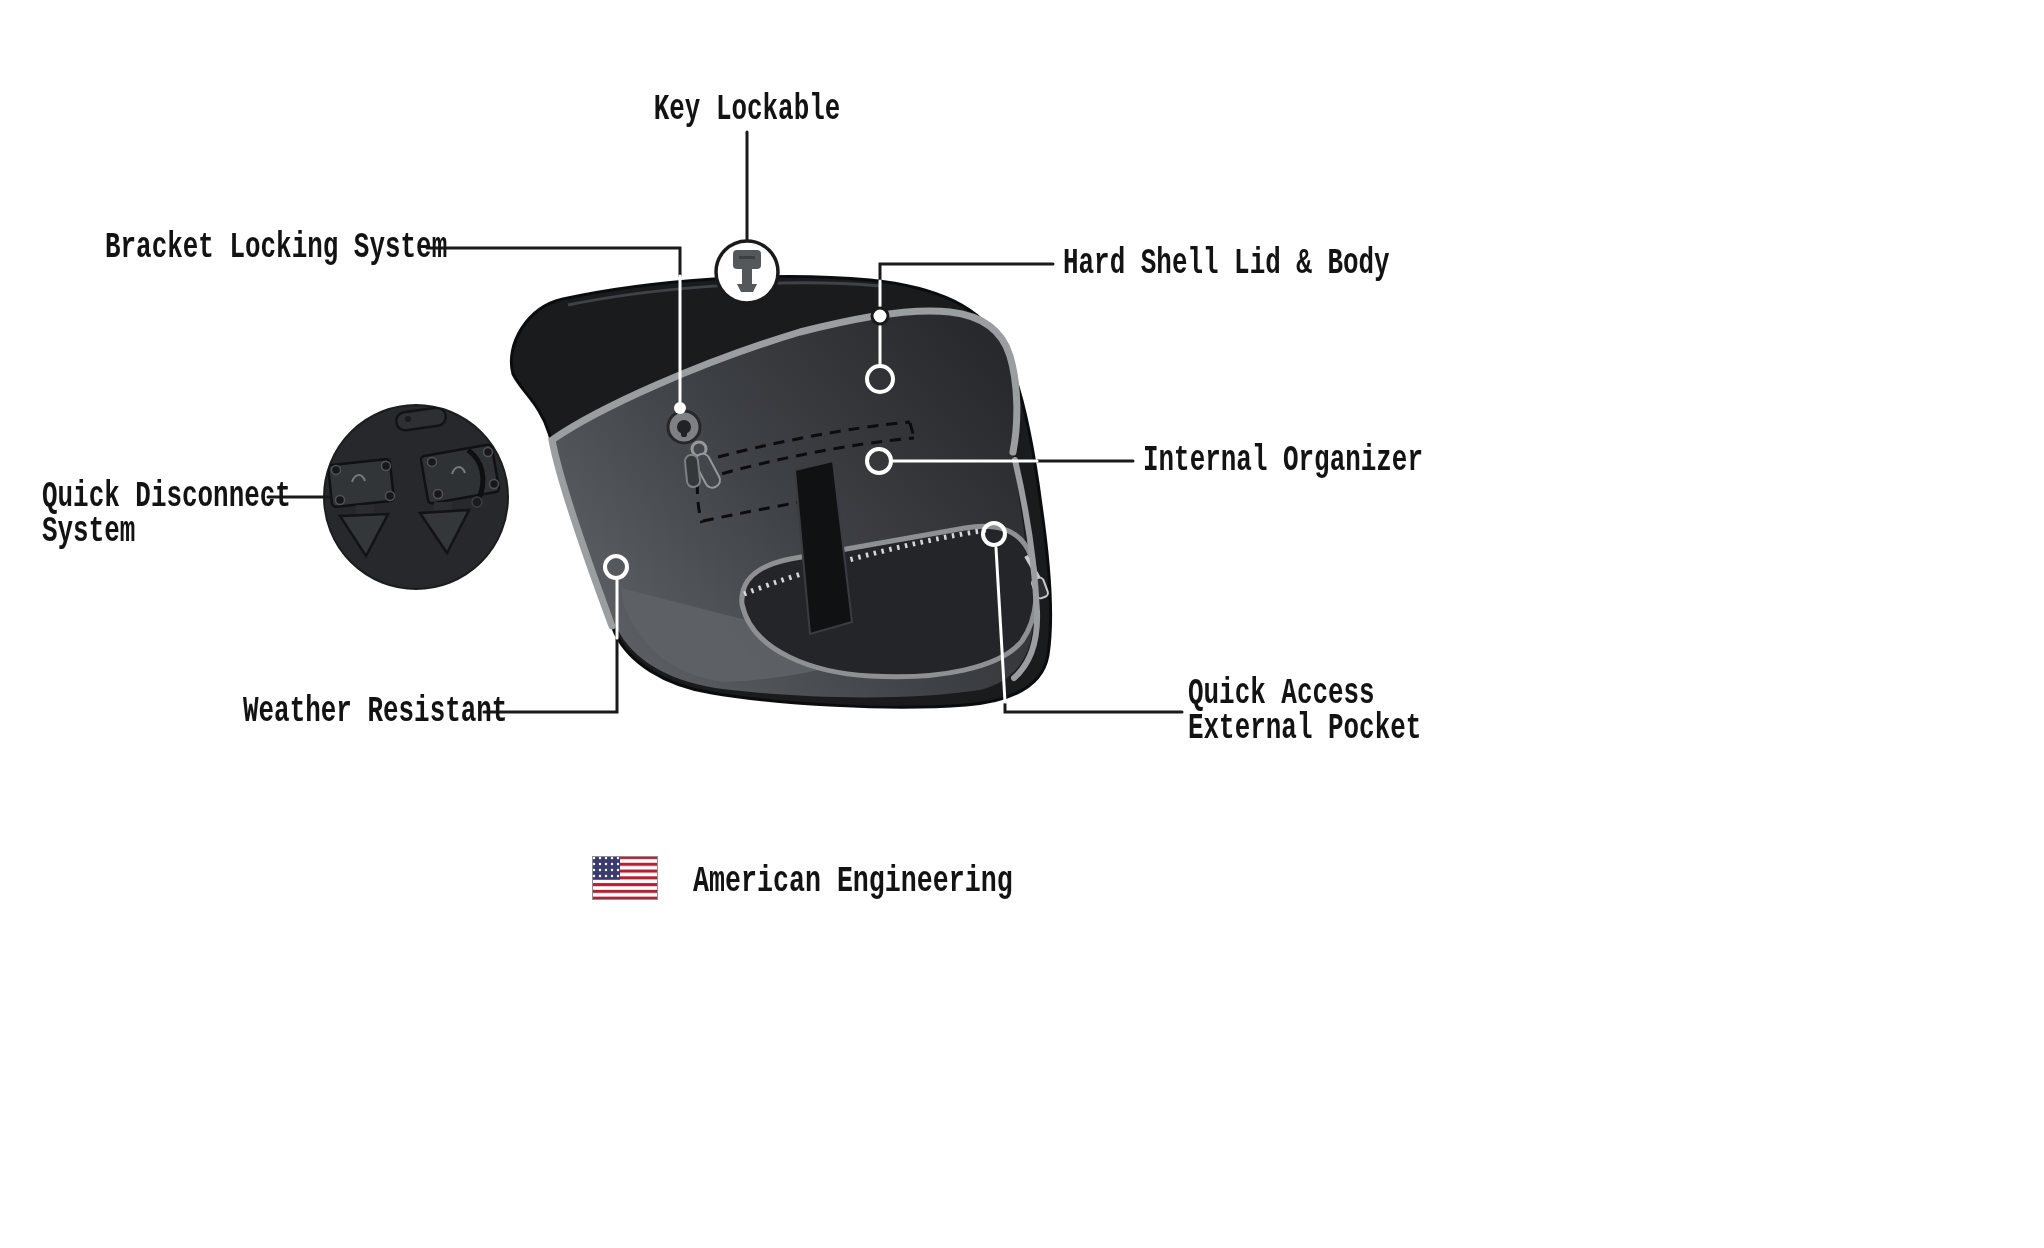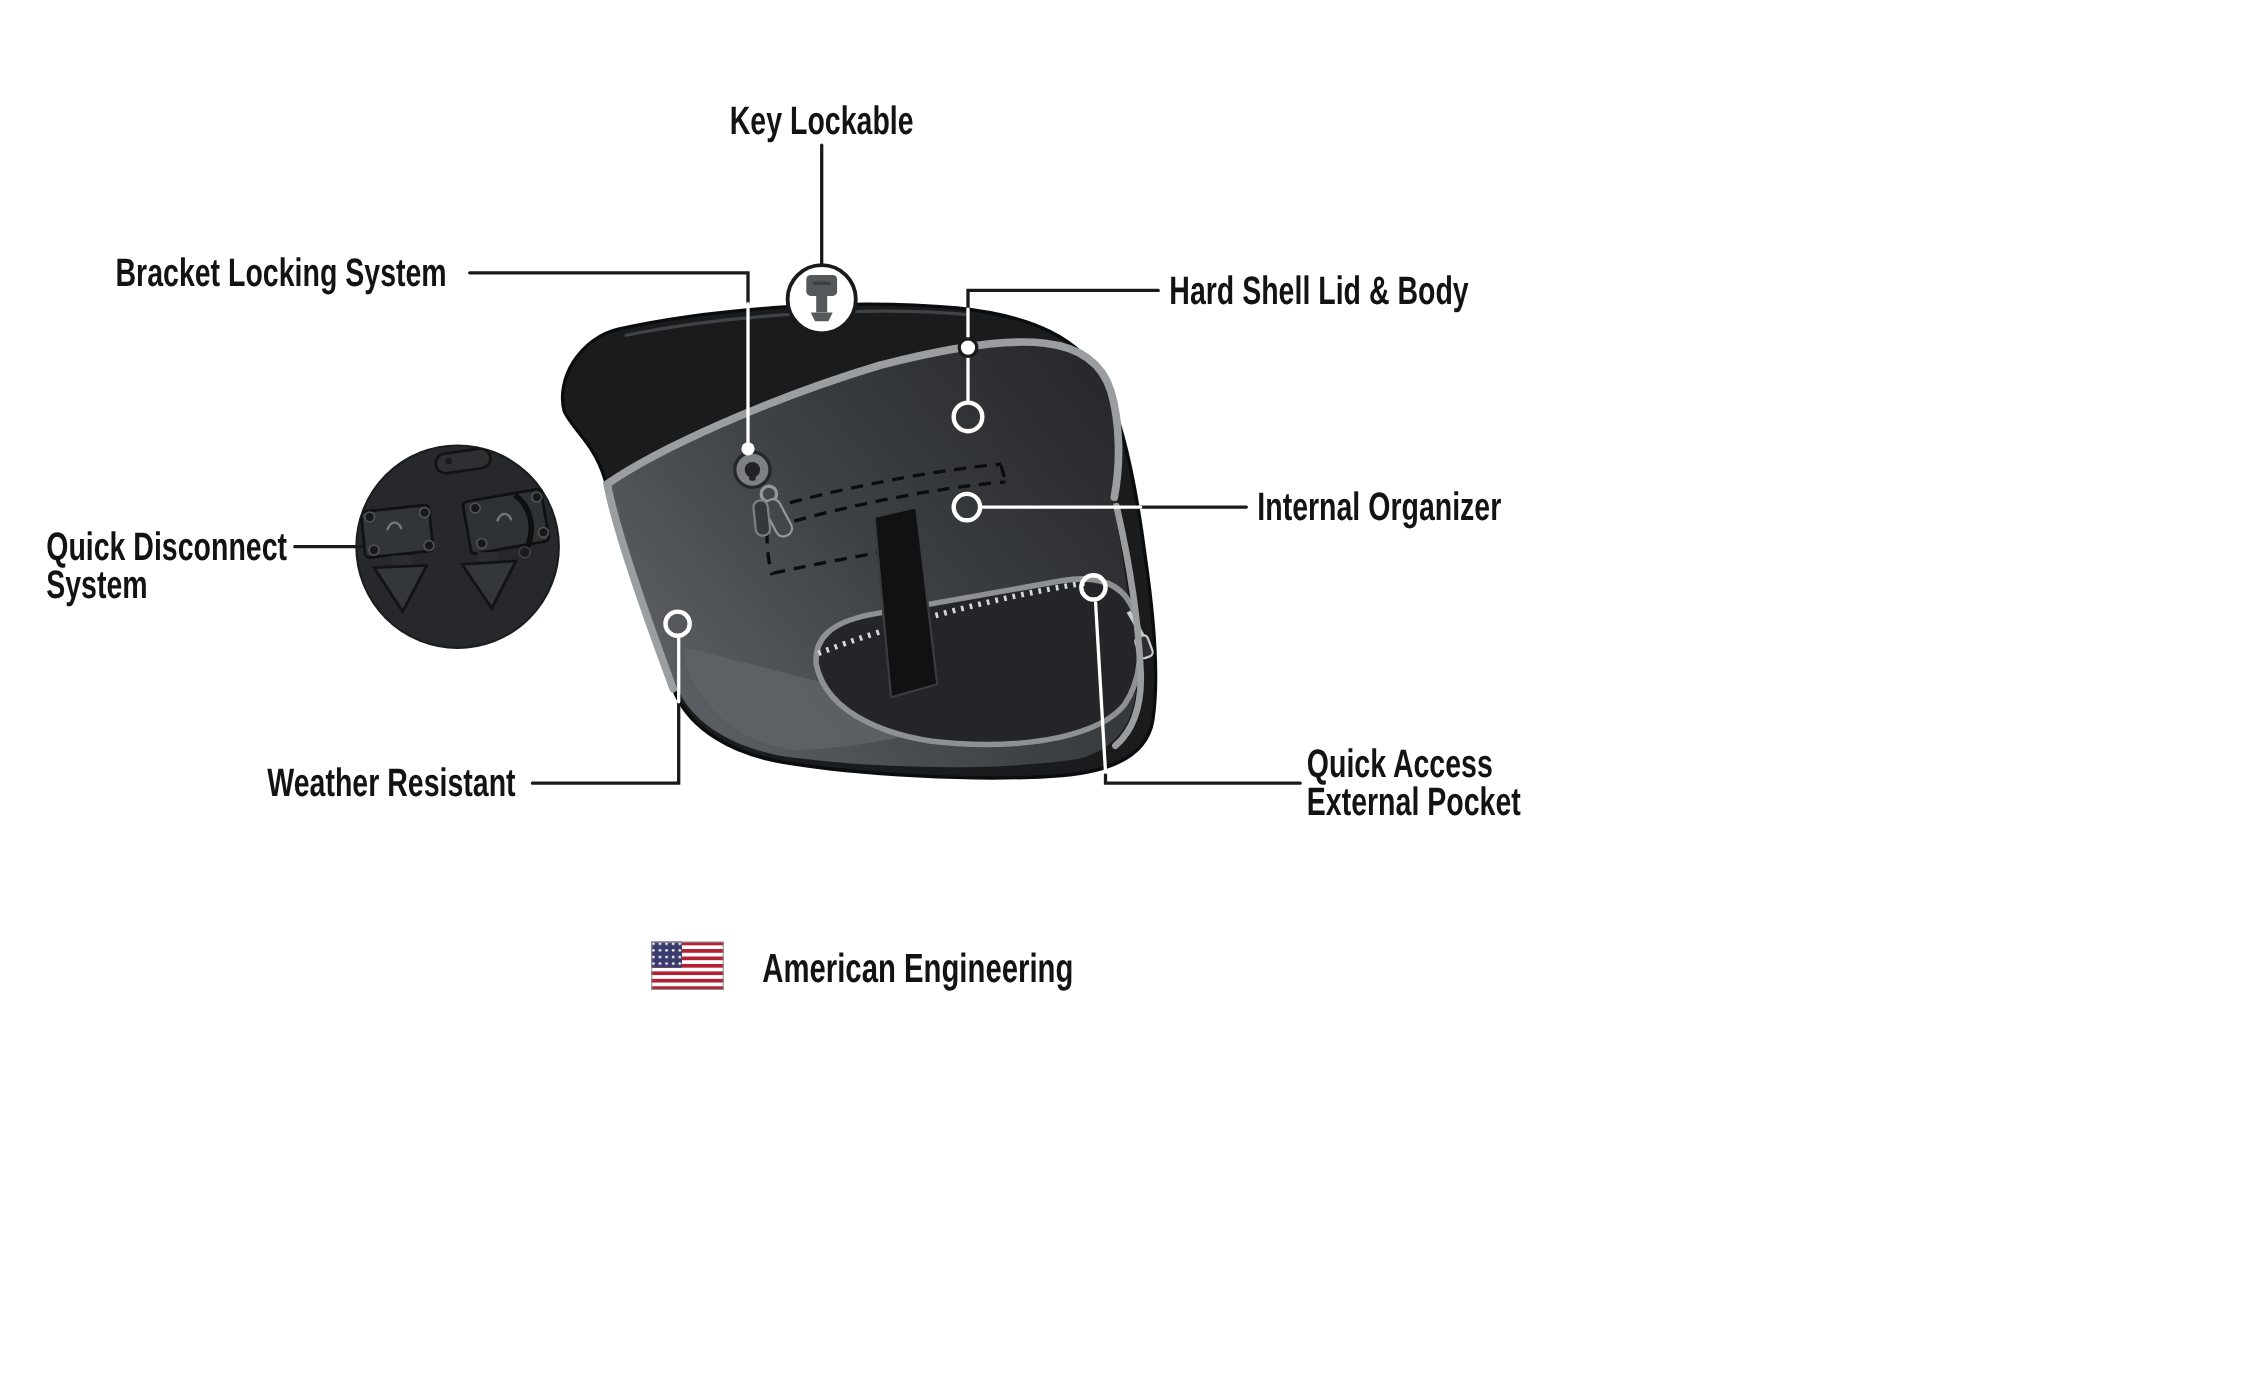--- a/index.html
+++ b/index.html
@@ -1,21 +1,21 @@
 <!DOCTYPE html>
 <html><head>
 <meta charset="utf-8">
 <style>
   html,body{margin:0;padding:0;background:#ffffff;}
   .canvas{
     position:relative;
     width:2044px;height:1248px;
     background:#ffffff;
     overflow:hidden;
-    font-family:Liberation Sans, sans-serif;
+    font-family:Liberation Mono, monospace;
   }
   .scene{position:absolute;left:0;top:0;width:2044px;height:1248px;}
   .label{
     position:absolute;
     font-weight:700;
     font-size:36px;
     line-height:35px;
     color:#131313;
     white-space:nowrap;
     transform:scaleX(0.72);

